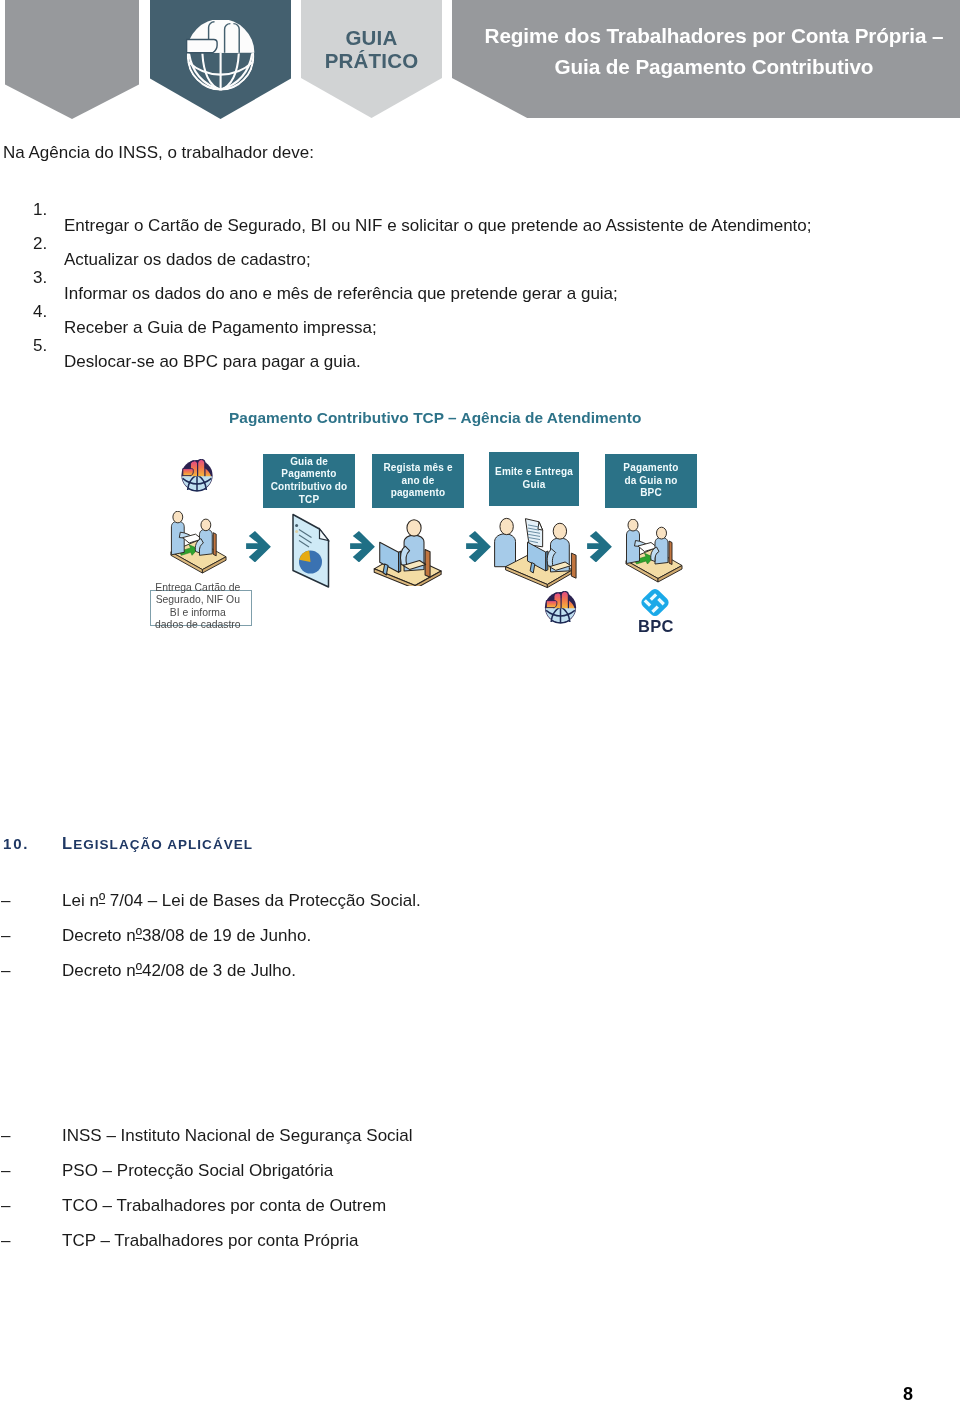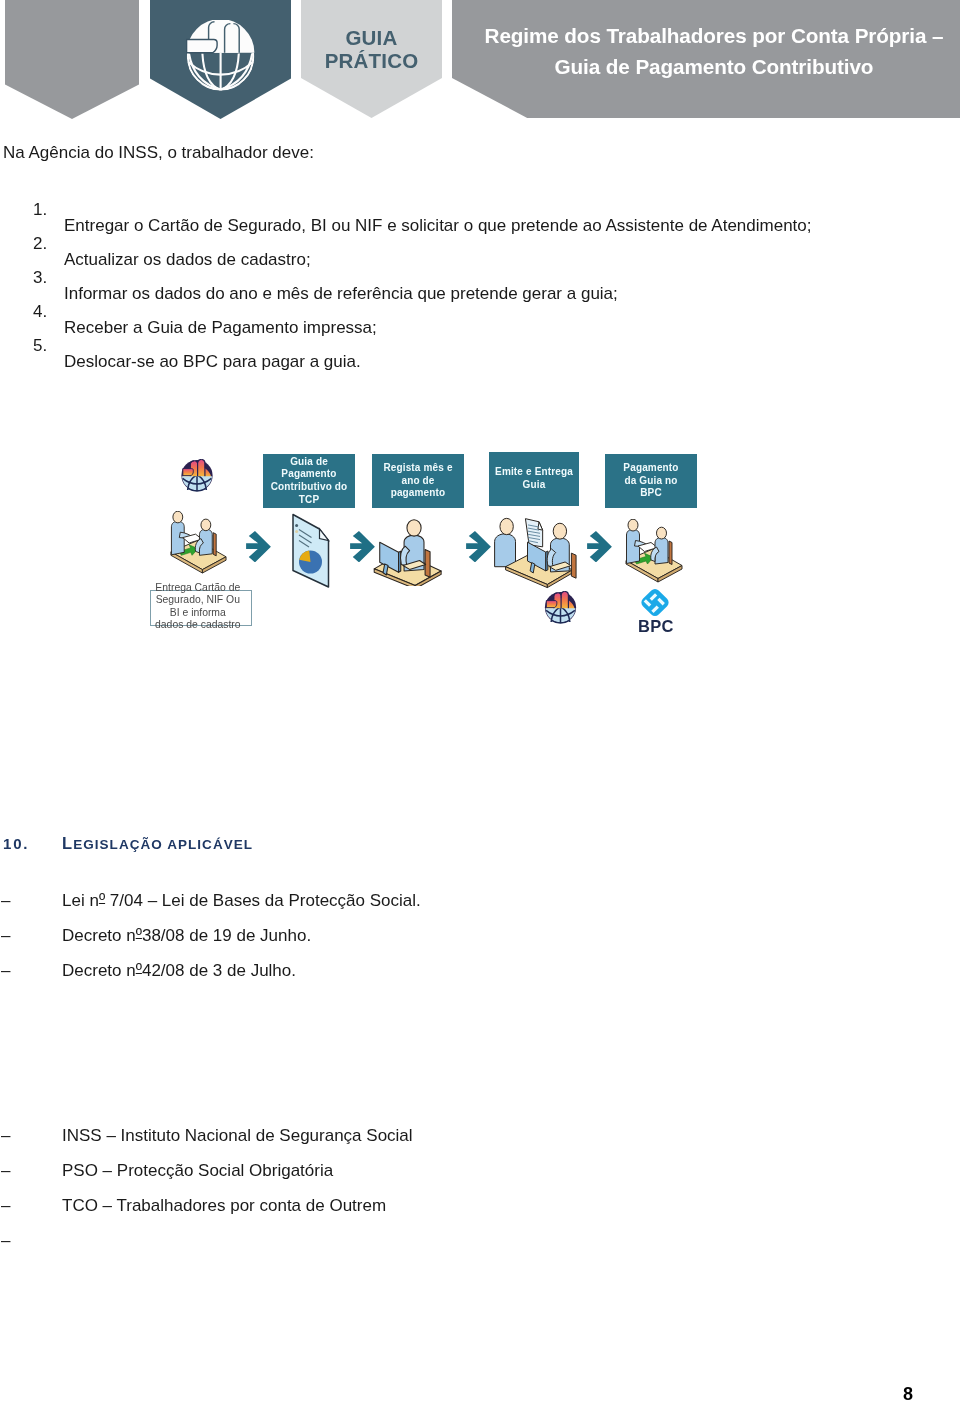--- a/index.html
+++ b/index.html
@@ -138,20 +138,21 @@
         <span class="num">4.</span>
         <span class="txt">Receber a Guia de Pagamento impressa;</span>
       </div>
     <div class="step">
         <span class="num">5.</span>
         <span class="txt">Deslocar-se ao BPC para pagar a guia.</span>
       </div>
   </div>
 
   <div class="diag">
+    <div class="diag-title">Pagamento Contributivo TCP – Agência de Atendimento</div>
 
     <div class="dbox" style="left:263px;top:454px;width:92px;height:54px">
         <span>
           <div>Guia de</div>
           <div>Pagamento</div>
           <div>Contributivo do</div>
           <div>TCP</div>
         </span>
       </div>
     <div class="dbox" style="left:372px;top:454px;width:92px;height:54px">
@@ -417,18 +418,19 @@
     <div class="li">
         <span class="d">–</span>
         <span class="tx">PSO – Protecção Social Obrigatória</span>
       </div>
     <div class="li">
         <span class="d">–</span>
         <span class="tx">TCO – Trabalhadores por conta de Outrem</span>
       </div>
     <div class="li">
         <span class="d">–</span>
+        <span class="tx">TCP – Trabalhadores por conta Própria</span>
       </div>
   </div>
 
   <div class="pageno">8</div>
 
 </div>
 
 </body></html>

